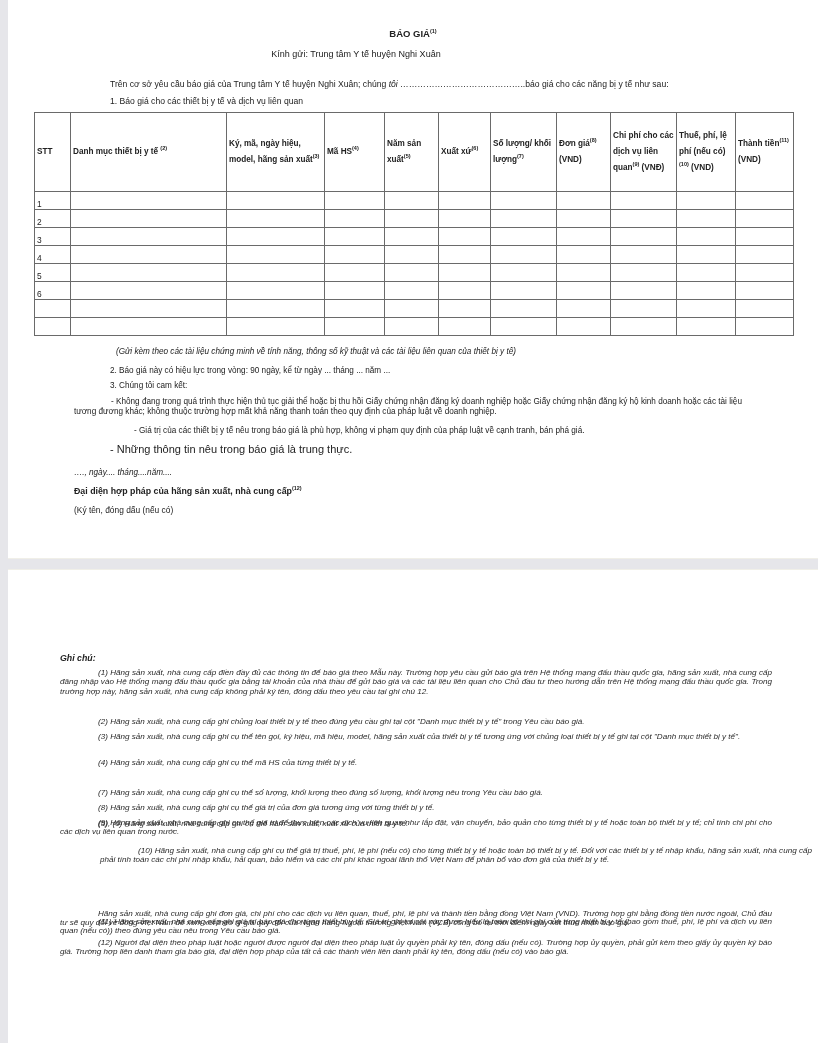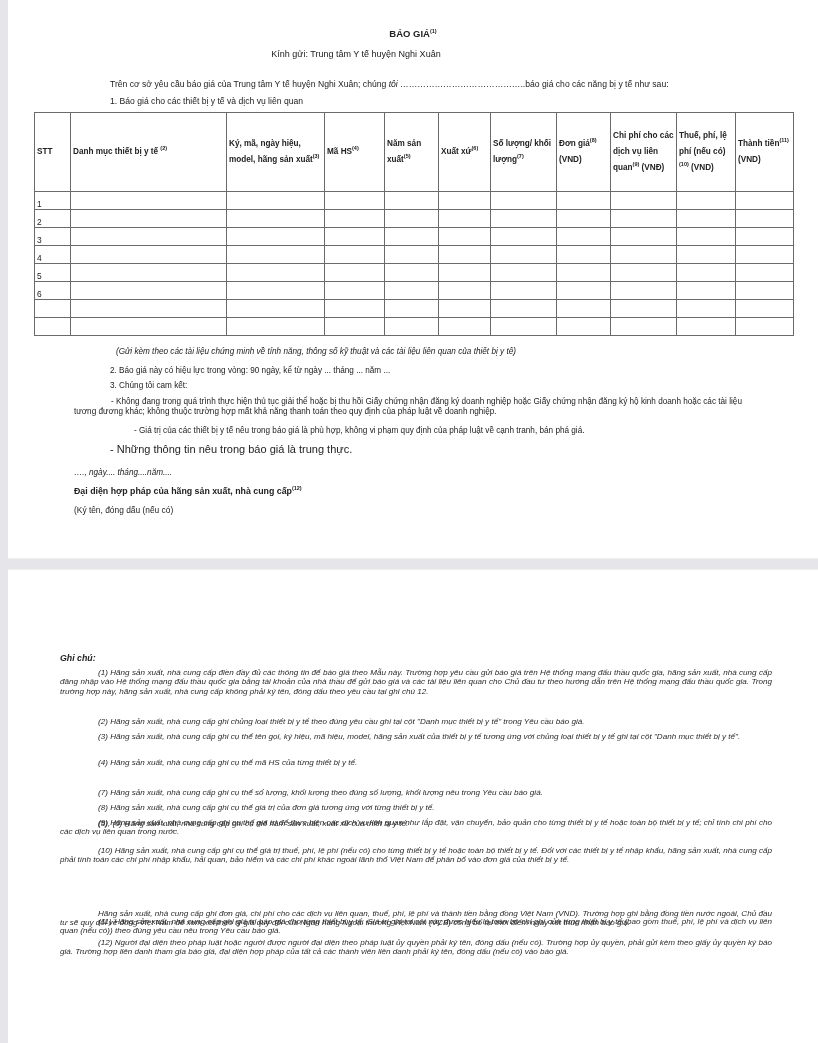--- a/index.html
+++ b/index.html
@@ -211,18 +211,18 @@
   <div class="abs notes-title">Ghi chú:</div>
   <div id="notes-container">
       <div class="note" style="top: 98px;">(1) Hãng sản xuất, nhà cung cấp điền đầy đủ các thông tin để báo giá theo Mẫu này. Trường hợp yêu cầu gửi báo giá trên Hệ thống mạng đấu thầu quốc gia, hãng sản xuất, nhà cung cấp đăng nhập vào Hệ thống mạng đấu thầu quốc gia bằng tài khoản của nhà thầu để gửi báo giá và các tài liệu liên quan cho Chủ đầu tư theo hướng dẫn trên Hệ thống mạng đấu thầu quốc gia. Trong trường hợp này, hãng sản xuất, nhà cung cấp không phải ký tên, đóng dấu theo yêu cầu tại ghi chú 12.</div>
       <div class="note" style="top: 147px;">(2) Hãng sản xuất, nhà cung cấp ghi chủng loại thiết bị y tế theo đúng yêu cầu ghi tại cột "Danh mục thiết bị y tế" trong Yêu cầu báo giá.</div>
       <div class="note" style="top: 162px;">(3) Hãng sản xuất, nhà cung cấp ghi cụ thể tên gọi, ký hiệu, mã hiệu, model, hãng sản xuất của thiết bị y tế tương ứng với chủng loại thiết bị y tế ghi tại cột "Danh mục thiết bị y tế".</div>
       <div class="note" style="top: 188px;">(4) Hãng sản xuất, nhà cung cấp ghi cụ thể mã HS của từng thiết bị y tế.</div>
       <div class="note" style="top: 203px; margin-top: 46px;">(5), (6) Hãng sản xuất, nhà cung cấp ghi cụ thể năm sản xuất, xuất xứ của thiết bị y tế.</div>
       <div class="note" style="top: 218px;">(7) Hãng sản xuất, nhà cung cấp ghi cụ thể số lượng, khối lượng theo đúng số lượng, khối lượng nêu trong Yêu cầu báo giá.</div>
       <div class="note" style="top: 233px;">(8) Hãng sản xuất, nhà cung cấp ghi cụ thể giá trị của đơn giá tương ứng với từng thiết bị y tế.</div>
       <div class="note" style="top: 248px;">(9) Hãng sản xuất, nhà cung cấp ghi cụ thể giá trị để thực hiện các dịch vụ liên quan như lắp đặt, vận chuyển, bảo quản cho từng thiết bị y tế hoặc toàn bộ thiết bị y tế; chỉ tính chi phí cho các dịch vụ liên quan trong nước.</div>
-      <div class="note" style="top: 276px;">(10) Hãng sản xuất, nhà cung cấp ghi cụ thể giá trị thuế, phí, lệ phí (nếu có) cho từng thiết bị y tế hoặc toàn bộ thiết bị y tế. Đối với các thiết bị y tế nhập khẩu, hãng sản xuất, nhà cung cấp phải tính toán các chi phí nhập khẩu, hải quan, bảo hiểm và các chi phí khác ngoài lãnh thổ Việt Nam để phân bổ vào đơn giá của thiết bị y tế.</div>
+      <div class="note" style="top: 276px; margin-left: 40px;">(10) Hãng sản xuất, nhà cung cấp ghi cụ thể giá trị thuế, phí, lệ phí (nếu có) cho từng thiết bị y tế hoặc toàn bộ thiết bị y tế. Đối với các thiết bị y tế nhập khẩu, hãng sản xuất, nhà cung cấp phải tính toán các chi phí nhập khẩu, hải quan, bảo hiểm và các chi phí khác ngoài lãnh thổ Việt Nam để phân bổ vào đơn giá của thiết bị y tế.</div>
       <div class="note" style="top: 311px; margin-top: 36px;">(11) Hãng sản xuất, nhà cung cấp ghi giá trị báo giá cho từng thiết bị y tế. Giá trị ghi tại cột này được hiểu là toàn bộ chi phí của từng thiết bị y tế (bao gồm thuế, phí, lệ phí và dịch vụ liên quan (nếu có)) theo đúng yêu cầu nêu trong Yêu cầu báo giá.</div>
       <div class="note" style="top: 339px;">Hãng sản xuất, nhà cung cấp ghi đơn giá, chi phí cho các dịch vụ liên quan, thuế, phí, lệ phí và thành tiền bằng đồng Việt Nam (VND). Trường hợp ghi bằng đồng tiền nước ngoài, Chủ đầu tư sẽ quy đổi về đồng Việt Nam để xem xét theo tỷ giá quy đổi của Ngân hàng Ngoại thương Việt Nam (VCB) công bố tại thời điểm ngày kết thúc nhận báo giá.</div>
       <div class="note" style="top: 368px;">(12) Người đại diện theo pháp luật hoặc người được người đại diện theo pháp luật ủy quyền phải ký tên, đóng dấu (nếu có). Trường hợp ủy quyền, phải gửi kèm theo giấy ủy quyền ký báo giá. Trường hợp liên danh tham gia báo giá, đại diện hợp pháp của tất cả các thành viên liên danh phải ký tên, đóng dấu (nếu có) vào báo giá.</div>
     </div>
 </div>
 
 </body></html>

